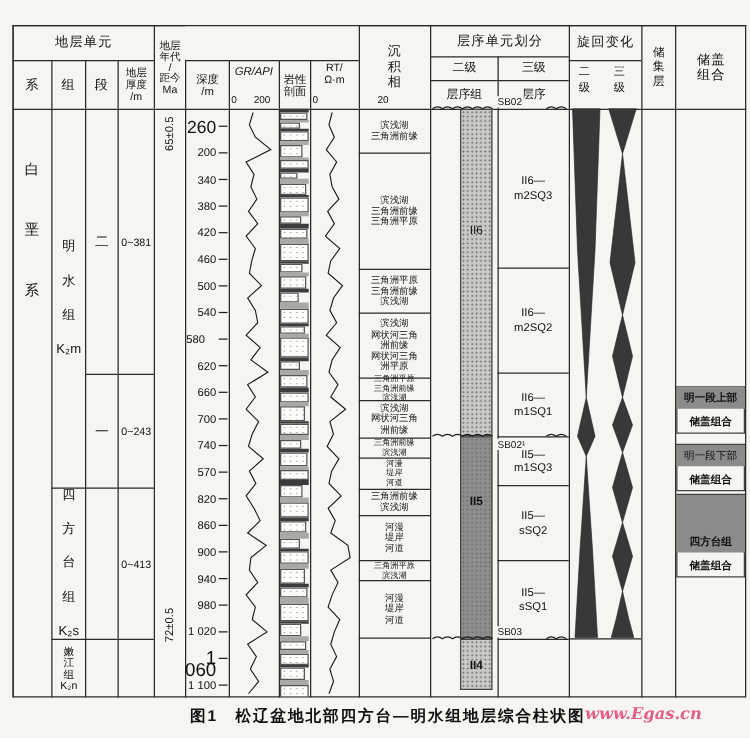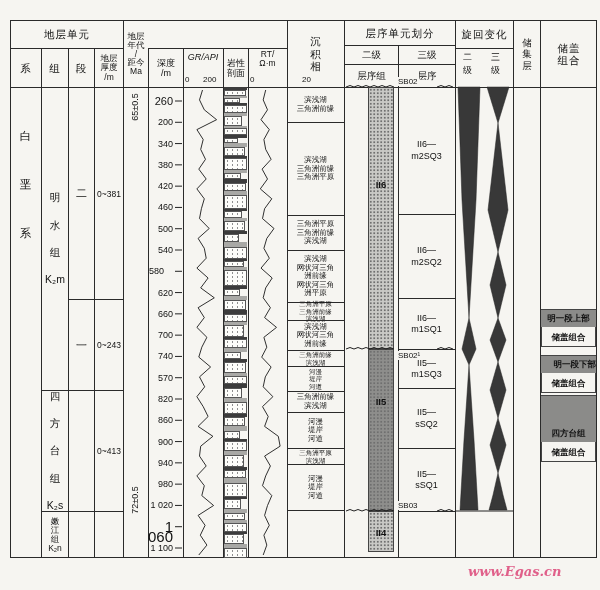--- a/index.html
+++ b/index.html
@@ -122,21 +122,21 @@
 组
 K₂n</div>
       <div style="position: absolute; box-sizing: border-box; left: 68px; top: 87px; width: 26px; height: 212px; border-left: 1px solid rgb(42, 42, 42); border-top: 1px solid rgb(42, 42, 42); display: flex; align-items: center; justify-content: center; font-size: 11px; white-space: pre-line;">二</div>
       <div style="position: absolute; box-sizing: border-box; left: 94px; top: 87px; width: 29px; height: 212px; border-left: 1px solid rgb(42, 42, 42); border-top: 1px solid rgb(42, 42, 42); display: flex; align-items: center; justify-content: center; font-size: 8.5px; white-space: pre-line;">0~381</div>
       <div style="position: absolute; box-sizing: border-box; left: 68px; top: 299px; width: 26px; height: 91px; border-left: 1px solid rgb(42, 42, 42); border-top: 1px solid rgb(42, 42, 42); display: flex; align-items: center; justify-content: center; font-size: 11px; white-space: pre-line;">一</div>
       <div style="position: absolute; box-sizing: border-box; left: 94px; top: 299px; width: 29px; height: 91px; border-left: 1px solid rgb(42, 42, 42); border-top: 1px solid rgb(42, 42, 42); display: flex; align-items: center; justify-content: center; font-size: 8.5px; white-space: pre-line;">0~243</div>
       <div style="position: absolute; box-sizing: border-box; left: 68px; top: 390px; width: 26px; height: 121px; border-left: 1px solid rgb(42, 42, 42); border-top: 1px solid rgb(42, 42, 42); display: flex; align-items: center; justify-content: center; font-size: 11px; white-space: pre-line;"></div>
       <div style="position: absolute; box-sizing: border-box; left: 94px; top: 390px; width: 29px; height: 121px; border-left: 1px solid rgb(42, 42, 42); border-top: 1px solid rgb(42, 42, 42); display: flex; align-items: center; justify-content: center; font-size: 8.5px; white-space: pre-line; text-align: right;">0~413</div>
       <div style="position: absolute; box-sizing: border-box; left: 68px; top: 511px; width: 26px; height: 47px; border-left: 1px solid rgb(42, 42, 42); border-top: 1px solid rgb(42, 42, 42); display: flex; align-items: center; justify-content: center; font-size: 11px; white-space: pre-line;"></div>
       <div style="position: absolute; box-sizing: border-box; left: 94px; top: 511px; width: 29px; height: 47px; border-left: 1px solid rgb(42, 42, 42); border-top: 1px solid rgb(42, 42, 42); display: flex; align-items: center; justify-content: center; font-size: 8.5px; white-space: pre-line;"></div>
-      <div style="position: absolute; box-sizing: border-box; left: 140px; top: 96px; width: 33px; height: 10px; font-size: 11px; text-align: right; line-height: 10px; white-space: pre-line;">260</div>
+      <div style="position: absolute; box-sizing: border-box; left: 140px; top: 96px; width: 33px; height: 10px; font-size: 14px; text-align: right; line-height: 10px; white-space: pre-line;">260</div>
       <div style="position: absolute; box-sizing: border-box; left: 140px; top: 117.286px; width: 33px; height: 10px; font-size: 9px; text-align: right; line-height: 10px; white-space: pre-line;">200</div>
       <div style="position: absolute; box-sizing: border-box; left: 140px; top: 138.571px; width: 33px; height: 10px; font-size: 9px; text-align: right; line-height: 10px; white-space: pre-line;">340</div>
       <div style="position: absolute; box-sizing: border-box; left: 140px; top: 159.857px; width: 33px; height: 10px; font-size: 9px; text-align: right; line-height: 10px; white-space: pre-line;">380</div>
       <div style="position: absolute; box-sizing: border-box; left: 140px; top: 181.143px; width: 33px; height: 10px; font-size: 9px; text-align: right; line-height: 10px; white-space: pre-line;">420</div>
       <div style="position: absolute; box-sizing: border-box; left: 140px; top: 202.429px; width: 33px; height: 10px; font-size: 9px; text-align: right; line-height: 10px; white-space: pre-line;">460</div>
       <div style="position: absolute; box-sizing: border-box; left: 140px; top: 223.714px; width: 33px; height: 10px; font-size: 9px; text-align: right; line-height: 10px; white-space: pre-line;">500</div>
       <div style="position: absolute; box-sizing: border-box; left: 140px; top: 245px; width: 33px; height: 10px; font-size: 9px; text-align: right; line-height: 10px; white-space: pre-line;">540</div>
       <div style="position: absolute; box-sizing: border-box; left: 140px; top: 266.286px; width: 33px; height: 10px; font-size: 9px; text-align: center; line-height: 10px; white-space: pre-line;">580</div>
       <div style="position: absolute; box-sizing: border-box; left: 140px; top: 287.571px; width: 33px; height: 10px; font-size: 9px; text-align: right; line-height: 10px; white-space: pre-line;">620</div>
       <div style="position: absolute; box-sizing: border-box; left: 140px; top: 308.857px; width: 33px; height: 10px; font-size: 9px; text-align: right; line-height: 10px; white-space: pre-line;">660</div>
@@ -256,21 +256,21 @@
       <div style="position: absolute; box-sizing: border-box; left: 287px; top: 412px; width: 57px; height: 36px; border-top: 1px solid rgb(42, 42, 42); display: flex; align-items: center; justify-content: center; text-align: center; font-size: 7.5px; line-height: 1.15; white-space: pre-line;">河漫
 堤岸
 河道</div>
       <div style="position: absolute; box-sizing: border-box; left: 287px; top: 448px; width: 57px; height: 16px; border-top: 1px solid rgb(42, 42, 42); display: flex; align-items: center; justify-content: center; text-align: center; font-size: 6.5px; line-height: 1.15; white-space: pre-line;">三角洲平原
 滨浅湖</div>
       <div style="position: absolute; box-sizing: border-box; left: 287px; top: 464px; width: 57px; height: 46px; border-top: 1px solid rgb(42, 42, 42); display: flex; align-items: center; justify-content: center; text-align: center; font-size: 7.5px; line-height: 1.15; white-space: pre-line;">河漫
 堤岸
 河道</div>
       <div style="position: absolute; box-sizing: border-box; left: 287px; top: 510px; width: 57px; height: 48px; border-top: 1px solid rgb(42, 42, 42); display: flex; align-items: center; justify-content: center; text-align: center; font-size: 7.5px; line-height: 1.15; white-space: pre-line;"></div>
       <div class="bar-stipple" style="position: absolute; box-sizing: border-box; left: 368px; top: 87px; width: 26px; height: 262px; background-color: rgb(201, 201, 198); border: 1px solid rgb(68, 68, 68);"></div>
-      <div style="position: absolute; box-sizing: border-box; left: 368px; top: 178px; width: 26px; height: 14px; font-size: 9.5px; font-weight: bold; text-align: center; line-height: 14px; z-index: 3; white-space: pre-line;">II6</div>
+      <div style="position: absolute; box-sizing: border-box; left: 368px; top: 178px; width: 26px; height: 14px; font-size: 9.5px; font-weight: normal; text-align: center; line-height: 14px; z-index: 3; white-space: pre-line;">II6</div>
       <div class="bar-stipple" style="position: absolute; box-sizing: border-box; left: 368px; top: 349px; width: 26px; height: 162px; background-color: rgb(142, 142, 140); border: 1px solid rgb(68, 68, 68);"></div>
       <div style="position: absolute; box-sizing: border-box; left: 368px; top: 395px; width: 26px; height: 14px; font-size: 9.5px; font-weight: bold; text-align: center; line-height: 14px; z-index: 3; white-space: pre-line;">II5</div>
       <div class="bar-stipple" style="position: absolute; box-sizing: border-box; left: 368px; top: 511px; width: 26px; height: 41px; background-color: rgb(201, 201, 198); border: 1px solid rgb(68, 68, 68);"></div>
       <div style="position: absolute; box-sizing: border-box; left: 368px; top: 526px; width: 26px; height: 14px; font-size: 9.5px; font-weight: bold; text-align: center; line-height: 14px; z-index: 3; white-space: pre-line;">II4</div>
       <div style="position: absolute; box-sizing: border-box; left: 398px; top: 87px; width: 57px; height: 127px; border-top: none; display: flex; align-items: center; justify-content: center; text-align: center; font-size: 9px; line-height: 1.25; white-space: pre-line;">II6—
 m2SQ3</div>
       <div style="position: absolute; box-sizing: border-box; left: 398px; top: 214px; width: 57px; height: 84px; border-top: 1px solid rgb(42, 42, 42); display: flex; align-items: center; justify-content: center; text-align: center; font-size: 9px; line-height: 1.25; white-space: pre-line;">II6—
 m2SQ2</div>
       <div style="position: absolute; box-sizing: border-box; left: 398px; top: 298px; width: 57px; height: 51px; border-top: 1px solid rgb(42, 42, 42); display: flex; align-items: center; justify-content: center; text-align: center; font-size: 9px; line-height: 1.25; white-space: pre-line;">II6—
 m1SQ1</div>
@@ -280,21 +280,21 @@
 sSQ2</div>
       <div style="position: absolute; box-sizing: border-box; left: 398px; top: 448px; width: 57px; height: 63px; border-top: 1px solid rgb(42, 42, 42); display: flex; align-items: center; justify-content: center; text-align: center; font-size: 9px; line-height: 1.25; white-space: pre-line;">II5—
 sSQ1</div>
       <div style="position: absolute; box-sizing: border-box; left: 398px; top: 511px; width: 57px; height: 47px; border-top: 1px solid rgb(42, 42, 42); display: flex; align-items: center; justify-content: center; text-align: center; font-size: 9px; line-height: 1.25; white-space: pre-line;"></div>
       <div style="position: absolute; box-sizing: border-box; left: 541px; top: 309px; width: 55px; height: 38px; border: 1px solid rgb(68, 68, 68);"></div>
       <div style="position: absolute; box-sizing: border-box; left: 541px; top: 310px; width: 55px; height: 17px; background: rgb(139, 139, 137);"></div>
       <div style="position: absolute; box-sizing: border-box; left: 541px; top: 312px; width: 55px; height: 12px; font-size: 8.5px; font-weight: bold; text-align: center; line-height: 12px; z-index: 3; white-space: pre-line;">明一段上部</div>
       <div style="position: absolute; box-sizing: border-box; left: 541px; top: 331px; width: 55px; height: 12px; font-size: 8.5px; font-weight: bold; text-align: center; line-height: 12px; white-space: pre-line;">储盖组合</div>
       <div style="position: absolute; box-sizing: border-box; left: 541px; top: 355px; width: 55px; height: 38px; border: 1px solid rgb(68, 68, 68);"></div>
       <div style="position: absolute; box-sizing: border-box; left: 541px; top: 356px; width: 55px; height: 17px; background: rgb(139, 139, 137);"></div>
-      <div style="position: absolute; box-sizing: border-box; left: 541px; top: 358px; width: 55px; height: 12px; font-size: 8.5px; font-weight: bold; text-align: right; line-height: 12px; z-index: 3; white-space: pre-line;">明一段下部</div>
+      <div style="position: absolute; box-sizing: border-box; left: 541px; top: 358px; width: 55px; height: 12px; font-size: 8.5px; font-weight: normal; text-align: center; line-height: 12px; z-index: 3; white-space: pre-line;">明一段下部</div>
       <div style="position: absolute; box-sizing: border-box; left: 541px; top: 377px; width: 55px; height: 12px; font-size: 8.5px; font-weight: bold; text-align: center; line-height: 12px; white-space: pre-line;">储盖组合</div>
       <div style="position: absolute; box-sizing: border-box; left: 541px; top: 395px; width: 55px; height: 67px; border: 1px solid rgb(68, 68, 68);"></div>
       <div style="position: absolute; box-sizing: border-box; left: 541px; top: 396px; width: 55px; height: 46px; background: rgb(139, 139, 137);"></div>
       <div style="position: absolute; box-sizing: border-box; left: 541px; top: 427px; width: 55px; height: 12px; font-size: 8.5px; font-weight: bold; text-align: center; line-height: 12px; z-index: 3; white-space: pre-line;">四方台组</div>
       <div style="position: absolute; box-sizing: border-box; left: 541px; top: 446px; width: 55px; height: 12px; font-size: 8.5px; font-weight: bold; text-align: center; line-height: 12px; white-space: pre-line;">储盖组合</div>
     </div>
   <svg id="overlay" width="600" height="590">
       <line x1="175" y1="101" x2="182" y2="101" stroke="#222" stroke-width="1"></line>
       <line x1="175" y1="122.28571428571428" x2="182" y2="122.28571428571428" stroke="#222" stroke-width="1"></line>
       <line x1="175" y1="143.57142857142856" x2="182" y2="143.57142857142856" stroke="#222" stroke-width="1"></line>
@@ -336,14 +336,15 @@
       <polygon points="498,418 506,445 498,473 498,473 490,445 498,418" fill="#383838" stroke="#222" stroke-width="0.5"></polygon>
       <polygon points="498,473 503,495 507,510 489,510 493,495 498,473" fill="#383838" stroke="#222" stroke-width="0.5"></polygon>
       <line x1="455" y1="511" x2="513" y2="511" stroke="#222" stroke-width="1"></line>
     </svg>
   <div id="labels-layer">
       <div class="sb-label" style="left: 397px; top: 77px;">SB02</div>
       <div class="sb-label" style="left: 397px; top: 351px;">SB02¹</div>
       <div class="sb-label" style="left: 397px; top: 501px;">SB03</div>
     </div>
 
+  <div class="caption" style="left:152px;top:565px;">图1　松辽盆地北部四方台—明水组地层综合柱状图</div>
   <div class="watermark" style="left:468px;top:564px;">www.Egas.cn</div>
 </div>
 
 </body></html>

